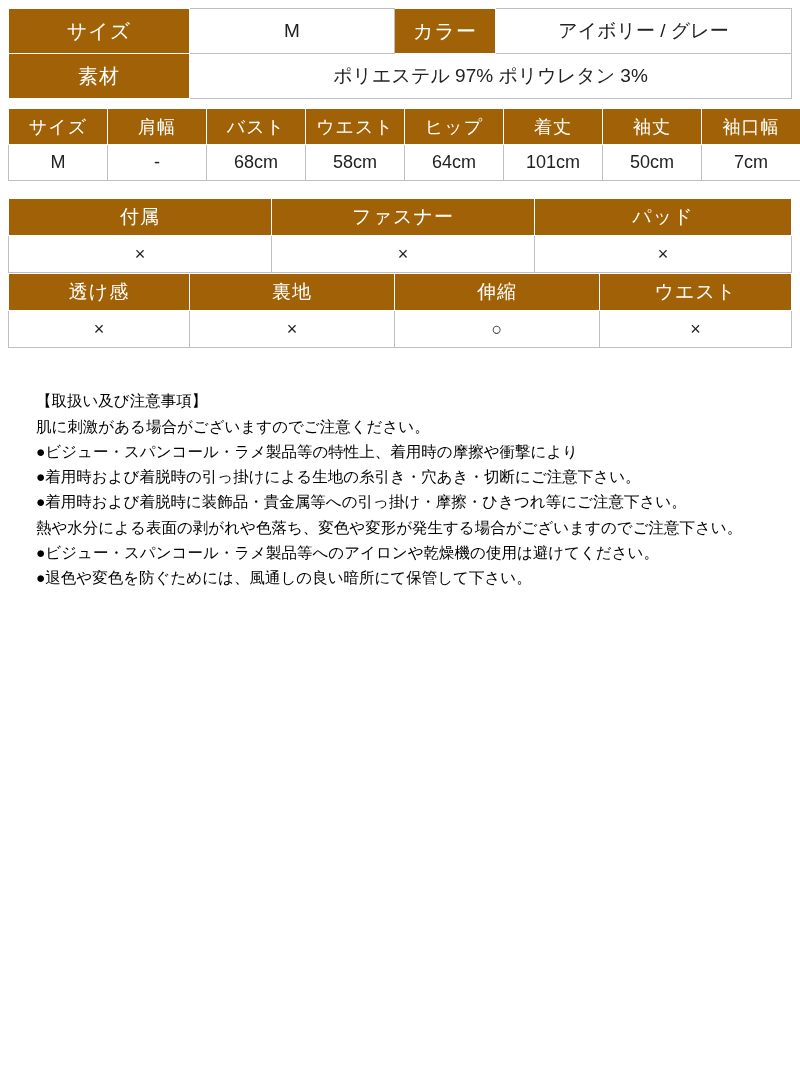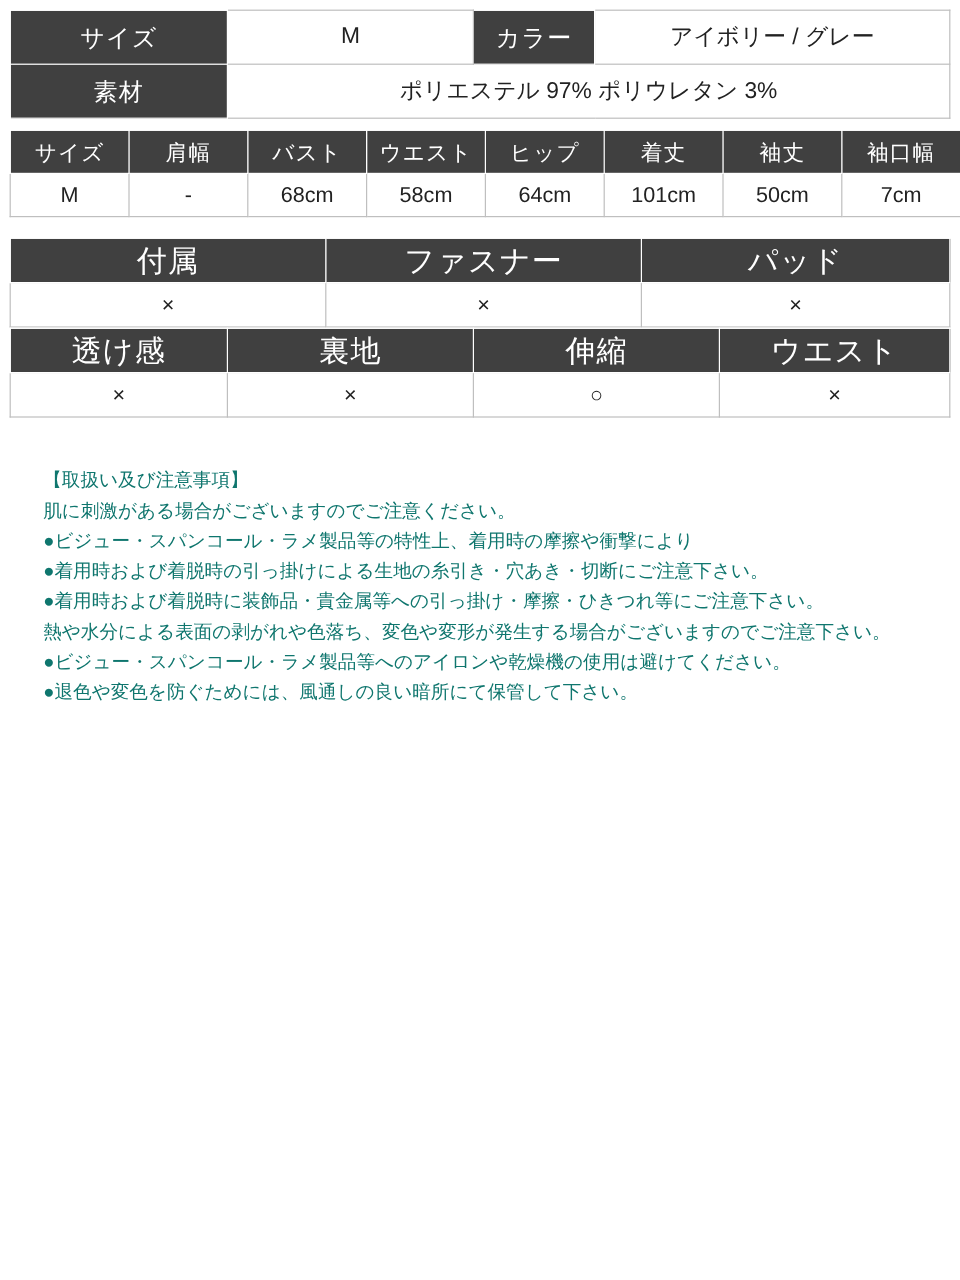--- a/index.html
+++ b/index.html
@@ -28,21 +28,21 @@
     table-layout: fixed;
   }
   td, th {
     border: 1px solid #ffffff;
     text-align: center;
     vertical-align: middle;
     font-weight: normal;
     padding: 0;
   }
   .hdr {
-    background: #404040;
+    background: #a16207;
     color: #ffffff;
     font-size: 20px;
     letter-spacing: 1px;
   }
   .val {
     background: #ffffff;
     color: #222222;
     font-size: 19px;
   }
 
@@ -52,31 +52,31 @@
   .t-basic .hdr { border: 1px solid #ffffff; }
 
   
   .t-meas { margin-top: 9px; }
   .t-meas td { height: 35px; font-size: 18px; }
   .t-meas .hdr { font-size: 18px; }
   .t-meas .val { border: 1px solid #bfbfbf; }
 
   
   .t-attr { margin-top: 17px; }
-  .t-attr td { height: 36px; font-size: 25px; }
+  .t-attr td { height: 36px; font-size: 19px; }
   .t-attr .val { border: 1px solid #bfbfbf; font-size: 18px; }
   .mark { font-size: 18px; line-height: 1; }
 
   
   .notes {
     margin-top: 40px;
     padding-left: 28px;
     font-size: 15.5px;
     line-height: 1.62;
-    color: #0f766e;
+    color: #000000;
   }
   .notes .nline { white-space: pre; }
   .notes .nhead { margin-bottom: 1px; }
 </style>
 </head>
 <body>
 
 <div class="page">
 
   <table class="t-basic">

